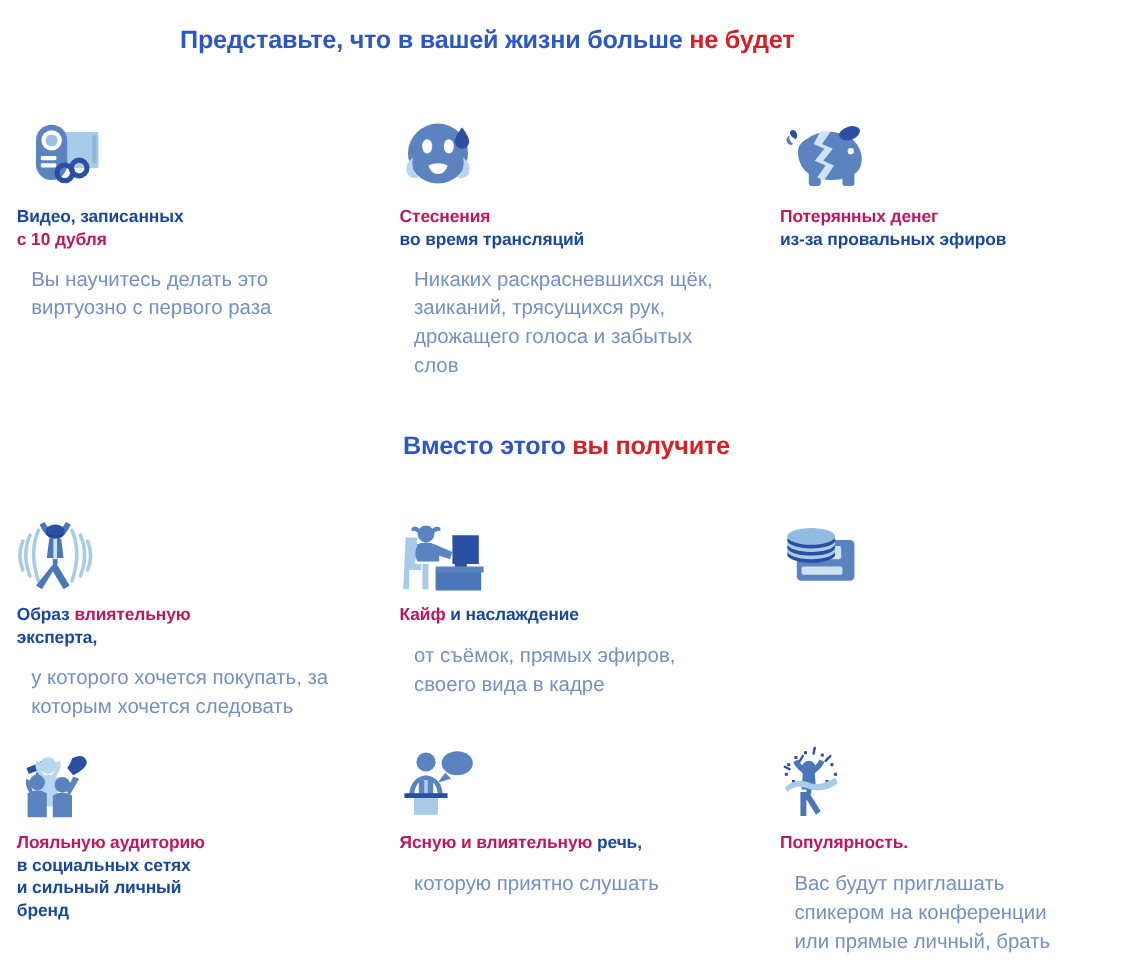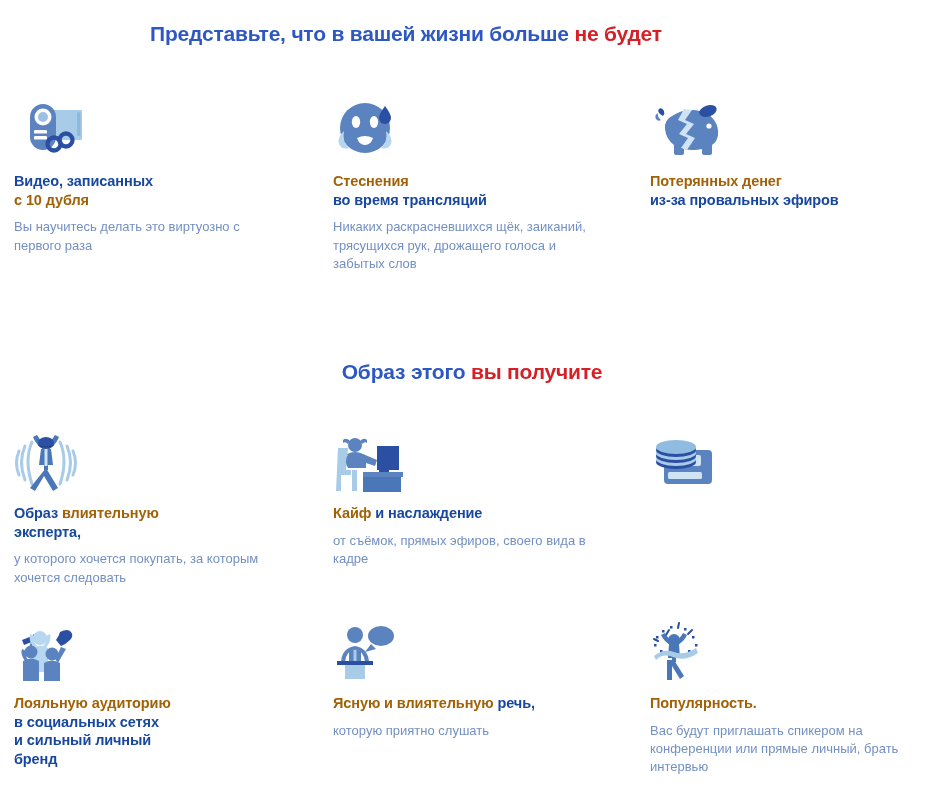--- a/index.html
+++ b/index.html
@@ -53,27 +53,27 @@
     display: block;
   }
   .card-title {
     font-size: 14.5px;
     font-weight: bold;
     line-height: 1.28;
     margin: 0 0 9px 0;
     letter-spacing: -0.1px;
   }
   .card-body {
-    font-size: 13px;
+    font-size: 17px;
     line-height: 1.42;
     color: #7390c2;
-    margin: 0;
+    margin: 12px;
   }
   .card-title .hl-blue { color: #17479e; text-align: center; }
-  .card-title .hl-red  { color: #a16207; }
+  .card-title .hl-red  { color: #be185d; }
 </style>
 </head>
 <body>
 
 <div class="page">
 
   <div class="section-heading" id="heading-1">
     <span class="hl-blue">Представьте, что в вашей жизни больше </span><span class="hl-red">не будет</span>
   </div>
 
@@ -133,21 +133,21 @@
         </svg>
       </span>
       <div class="card-title">
         <span class="hl-red">Потерянных денег</span><br>
         <span class="hl-blue">из-за провальных эфиров</span>
       </div>
     </div>
   </div>
 
   <div class="section-heading" id="heading-2">
-    <span class="hl-blue">Образ этого </span><span class="hl-red">вы получите</span>
+    <span class="hl-blue">Вместо этого </span><span class="hl-red">вы получите</span>
   </div>
 
   <div class="row" id="row-2">
 
     <div class="card col-0">
       <span class="card-icon">
         <svg width="72" height="62" viewBox="0 0 72 62" xmlns="http://www.w3.org/2000/svg">
           <g fill="none" stroke="#a8cbe8" stroke-width="3" stroke-linecap="round">
             <path d="M18 10 q-8 18 0 42"></path>
             <path d="M11 14 q-7 16 0 34"></path>

